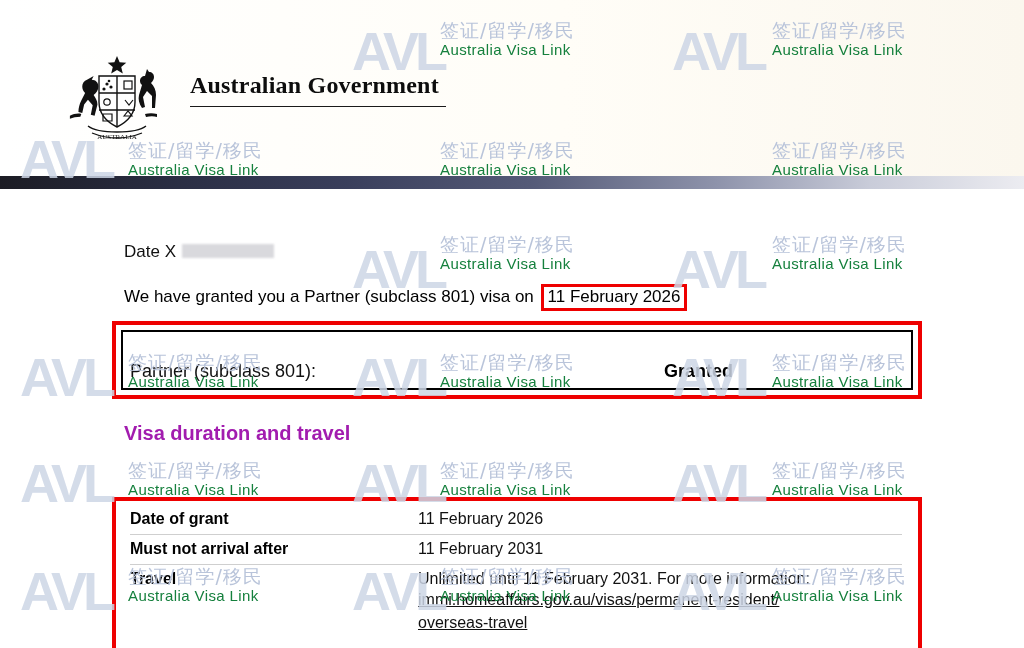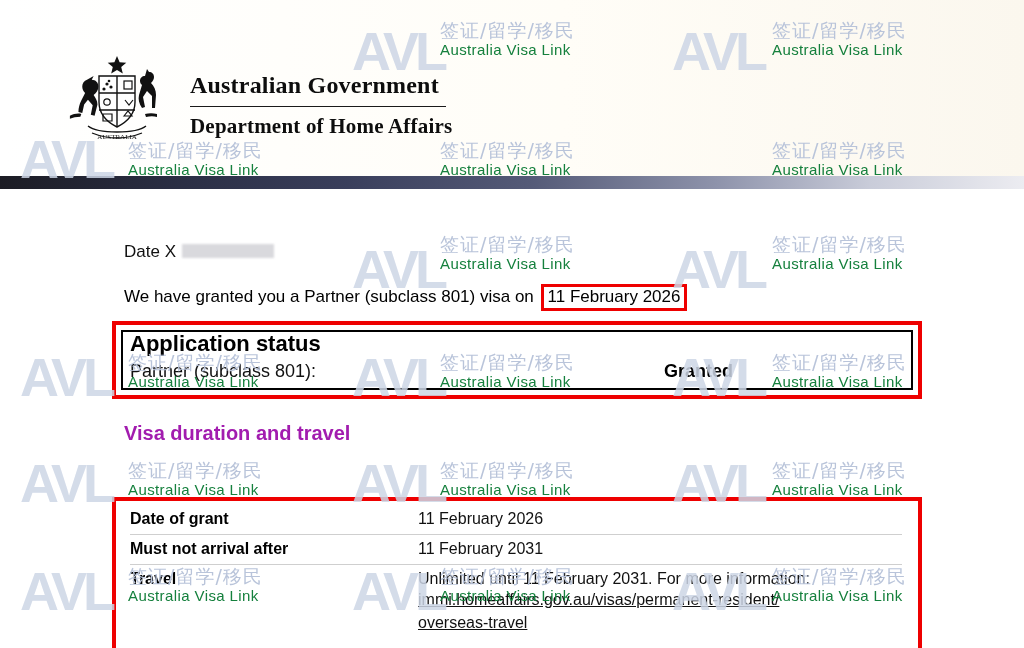--- a/index.html
+++ b/index.html
@@ -275,39 +275,37 @@
     <g fill="none" stroke="#111" stroke-width="1.3">
       <path d="M26 92 c10 8 48 8 58 0"></path>
       <path d="M30 99 q25 10 50 0"></path>
     </g>
     <text x="55" y="105" font-family="Liberation Serif, serif" font-size="7" text-anchor="middle" fill="#111">AUSTRALIA</text>
   </svg>
 
   <div class="gov-text">
     <div class="gov-line1">Australian Government</div>
     <div class="gov-rule"></div>
-    <div class="gov-line2">Department of Home Affairs</div>
   </div>
 </div>
 <div class="header-bar"></div>
 
 <div class="doc">
 
   <div class="salutation">
     <span>Date X</span><span class="redacted"></span>
   </div>
 
   <div class="granted-line">
     <span>We have granted you a Partner (subclass 801) visa on</span>
     <span class="date-box">11 February 2026</span>
   </div>
 
   <div class="status-block">
     <div class="status-inner"></div>
-    <div class="status-title">Application status</div>
     <div class="status-row-label">Partner (subclass 801):</div>
     <div class="status-row-value">Granted</div>
   </div>
 
   <div class="section-heading">Visa duration and travel</div>
 
   <div class="table-box">
     <table class="vtable">
       <tbody>
           <tr>

